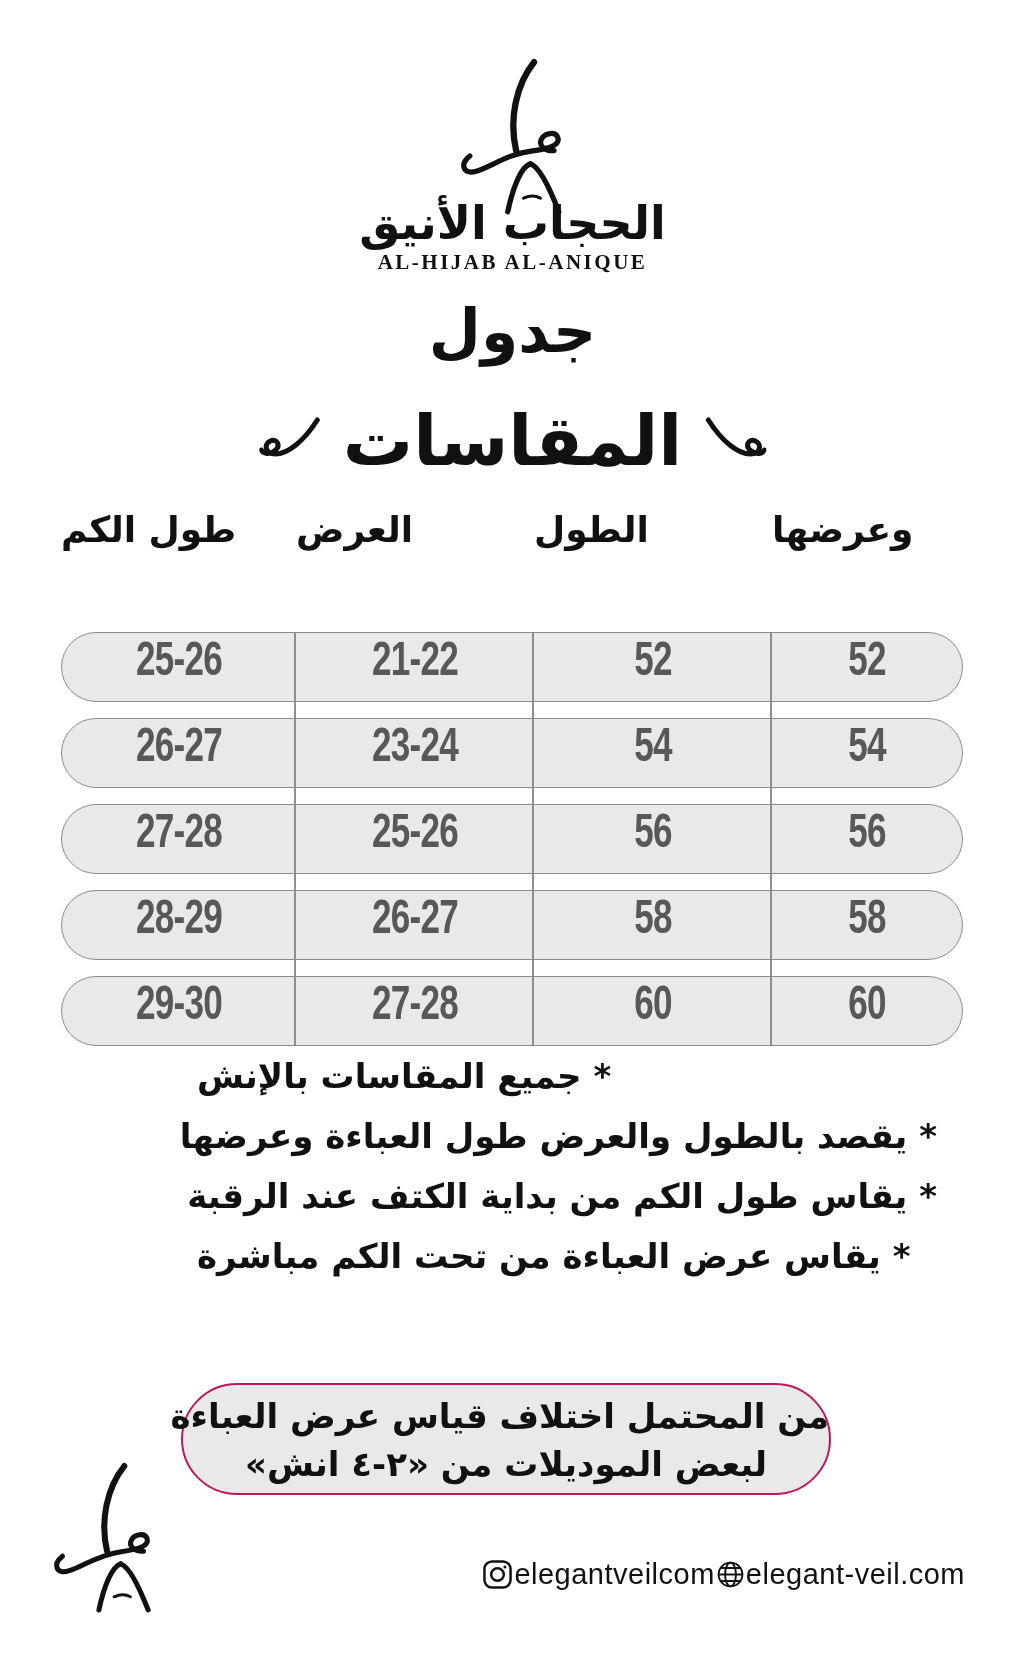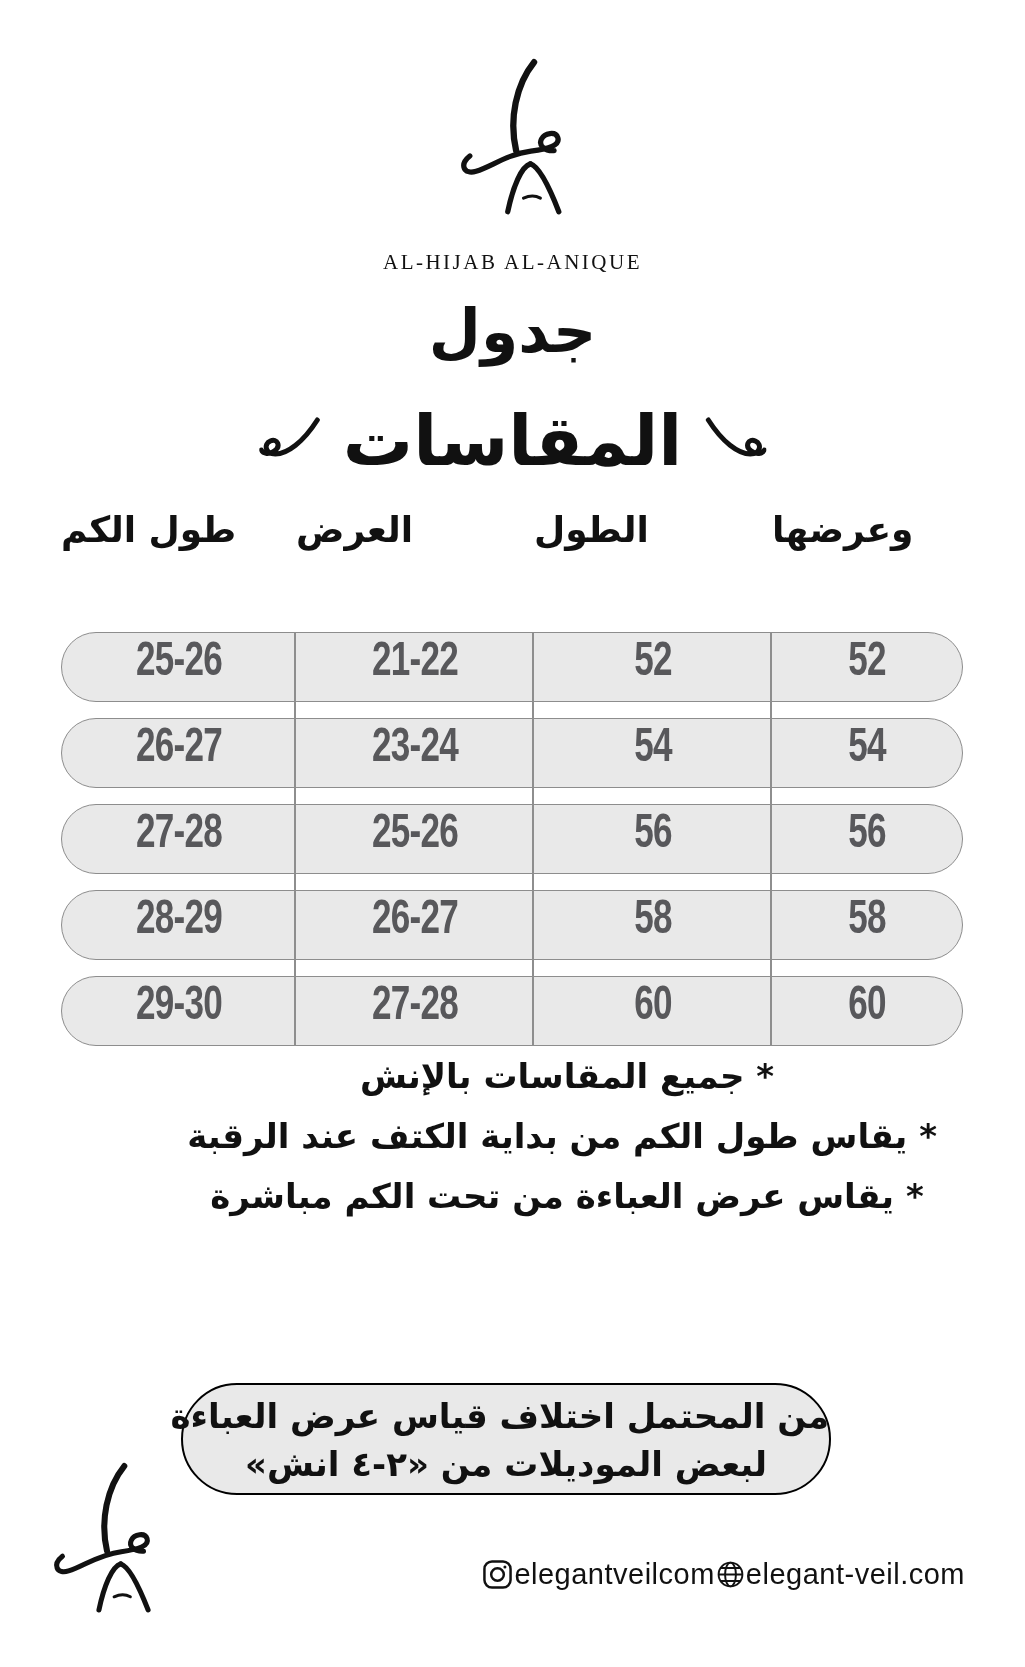--- a/index.html
+++ b/index.html
@@ -6,45 +6,45 @@
   .page{
     position:relative;width:1025px;height:1667px;background:#ffffff;
     font-family:"DejaVu Sans","Liberation Sans",sans-serif;color:#111;
     overflow:hidden;margin:0 auto;
   }
   .abs{position:absolute;}
   .centered{left:50%;transform:translateX(-50%);}
   
   .logo-mark{top:58px;}
   .brand-ar{top:196px;font-size:46px;font-weight:700;direction:rtl;white-space:nowrap;}
-  .brand-en{top:250px;font-size:21px;font-weight:400;letter-spacing:2.5px;
+  .brand-en{top:250px;font-size:21px;font-weight:700;letter-spacing:2.5px;
     font-family:"Liberation Serif","DejaVu Serif",serif;white-space:nowrap;}
   
   .title-1{top:296px;font-size:60px;font-weight:700;direction:rtl;white-space:nowrap;}
   .title-2-row{top:392px;display:flex;align-items:center;gap:22px;white-space:nowrap;margin-top:14px;}
   .title-2{font-size:70px;font-weight:700;direction:rtl;line-height:1;}
   
   .thead{top:500px;left:61px;width:902px;display:flex;}
   .th{font-size:36px;font-weight:700;text-align:left;direction:rtl;line-height:60px;}
   .c1{width:235px;} .c2{width:238px;} .c3{width:238px;} .c4{width:191px;}
   .tbody{top:632px;left:61px;width:902px;height:414px;}
   .trow{position:absolute;left:0;width:902px;height:70px;display:flex;
     background:#e9e9e9;border:1.5px solid #8d8d8d;border-radius:36px;box-sizing:border-box;}
   .r0{top:0;} .r1{top:86px;} .r2{top:172px;} .r3{top:258px;} .r4{top:344px;}
   .td{display:flex;align-items:flex-start;justify-content:center;}
   .td .num{display:inline-block;font-family:"Liberation Sans","DejaVu Sans",sans-serif;
     font-weight:700;font-size:45px;color:#58585b;transform:scale(0.78,1.05);letter-spacing:-1px;}
   .vline{position:absolute;top:0;width:1.5px;height:414px;background:#8e8e8e;}
   .v1{left:233px;} .v2{left:471px;} .v3{left:709px;}
   
-  .notes{top:1046px;right:88px;width:740px;text-align:center;direction:rtl;}
+  .notes{top:1046px;right:88px;width:740px;text-align:left;direction:rtl;}
   .note{font-size:34px;font-weight:700;line-height:60px;white-space:nowrap;}
   
   .note-box{top:1383px;left:181px;width:650px;height:112px;background:#e9e9e9;
-    border:2px solid #000000;border-radius:58px;box-sizing:border-box;
+    border:2px solid #be185d;border-radius:58px;box-sizing:border-box;
     direction:rtl;text-align:center;padding-top:7px;}
   .note-box div{font-size:34px;font-weight:700;line-height:48px;white-space:nowrap;}
   
   .footer-logo{left:48px;top:1462px;}
   .footer{top:1558px;right:60px;display:flex;align-items:center;
     font-size:29px;font-weight:500;font-family:"Liberation Sans","DejaVu Sans",sans-serif;}
   .footer .txt{letter-spacing:0.5px;}
   svg{display:block;}
 </style>
 </head>
@@ -54,20 +54,21 @@
 
   <div class="abs centered logo-mark">
     <svg width="118" height="158" viewBox="0 0 220 300" fill="none" stroke="#111" stroke-linecap="round">
       <path d="M150,8 C116,50 102,116 116,176" stroke-width="12"></path>
       <path d="M28,186 C8,202 16,222 40,215 C70,206 98,183 144,177 C178,172 200,166 195,151 C191,139 170,142 164,154 C158,166 170,177 188,176" stroke-width="10"></path>
       <path d="M100,292 C110,244 126,206 143,201" stroke-width="10"></path>
       <path d="M143,201 C161,207 180,248 197,292" stroke-width="10"></path>
       <path d="M130,266 C141,261 153,261 162,266" stroke-width="6"></path>
     </svg>
   </div>
+  <div class="abs centered brand-ar">الحجاب الأنيق</div>
   <div class="abs centered brand-en">AL-HIJAB AL-ANIQUE</div>
 
   <div class="abs centered title-1">جدول</div>
   <div class="abs centered title-2-row">
     <span>
       <svg width="62" height="54" viewBox="0 0 62 54" fill="none" stroke="#111" stroke-linecap="round">
         <path d="M58,6 C44,28 28,40 16,40 C6,40 4,30 11,27 C18,24 22,32 15,37 C10,41 4,40 2,36" stroke-width="5"></path>
       </svg>
     </span>
     <span class="title-2">المقاسات</span>
@@ -156,20 +157,21 @@
           <span class="num">60</span>
         </div>
     </div>
     <div class="vline v1"></div>
     <div class="vline v2"></div>
     <div class="vline v3"></div>
   </div>
 
   <div class="abs notes">
     <div class="note">* جميع المقاسات بالإنش</div>
+    <div class="note">* يقصد بالطول والعرض طول العباءة وعرضها</div>
     <div class="note">* يقاس طول الكم من بداية الكتف عند الرقبة</div>
     <div class="note">* يقاس عرض العباءة من تحت الكم مباشرة</div>
   </div>
 
   <div class="abs note-box">
     <div>من المحتمل اختلاف قياس عرض العباءة</div>
     <div>لبعض الموديلات من «٢-٤ انش»</div>
   </div>
 
   <div class="abs footer-logo">

